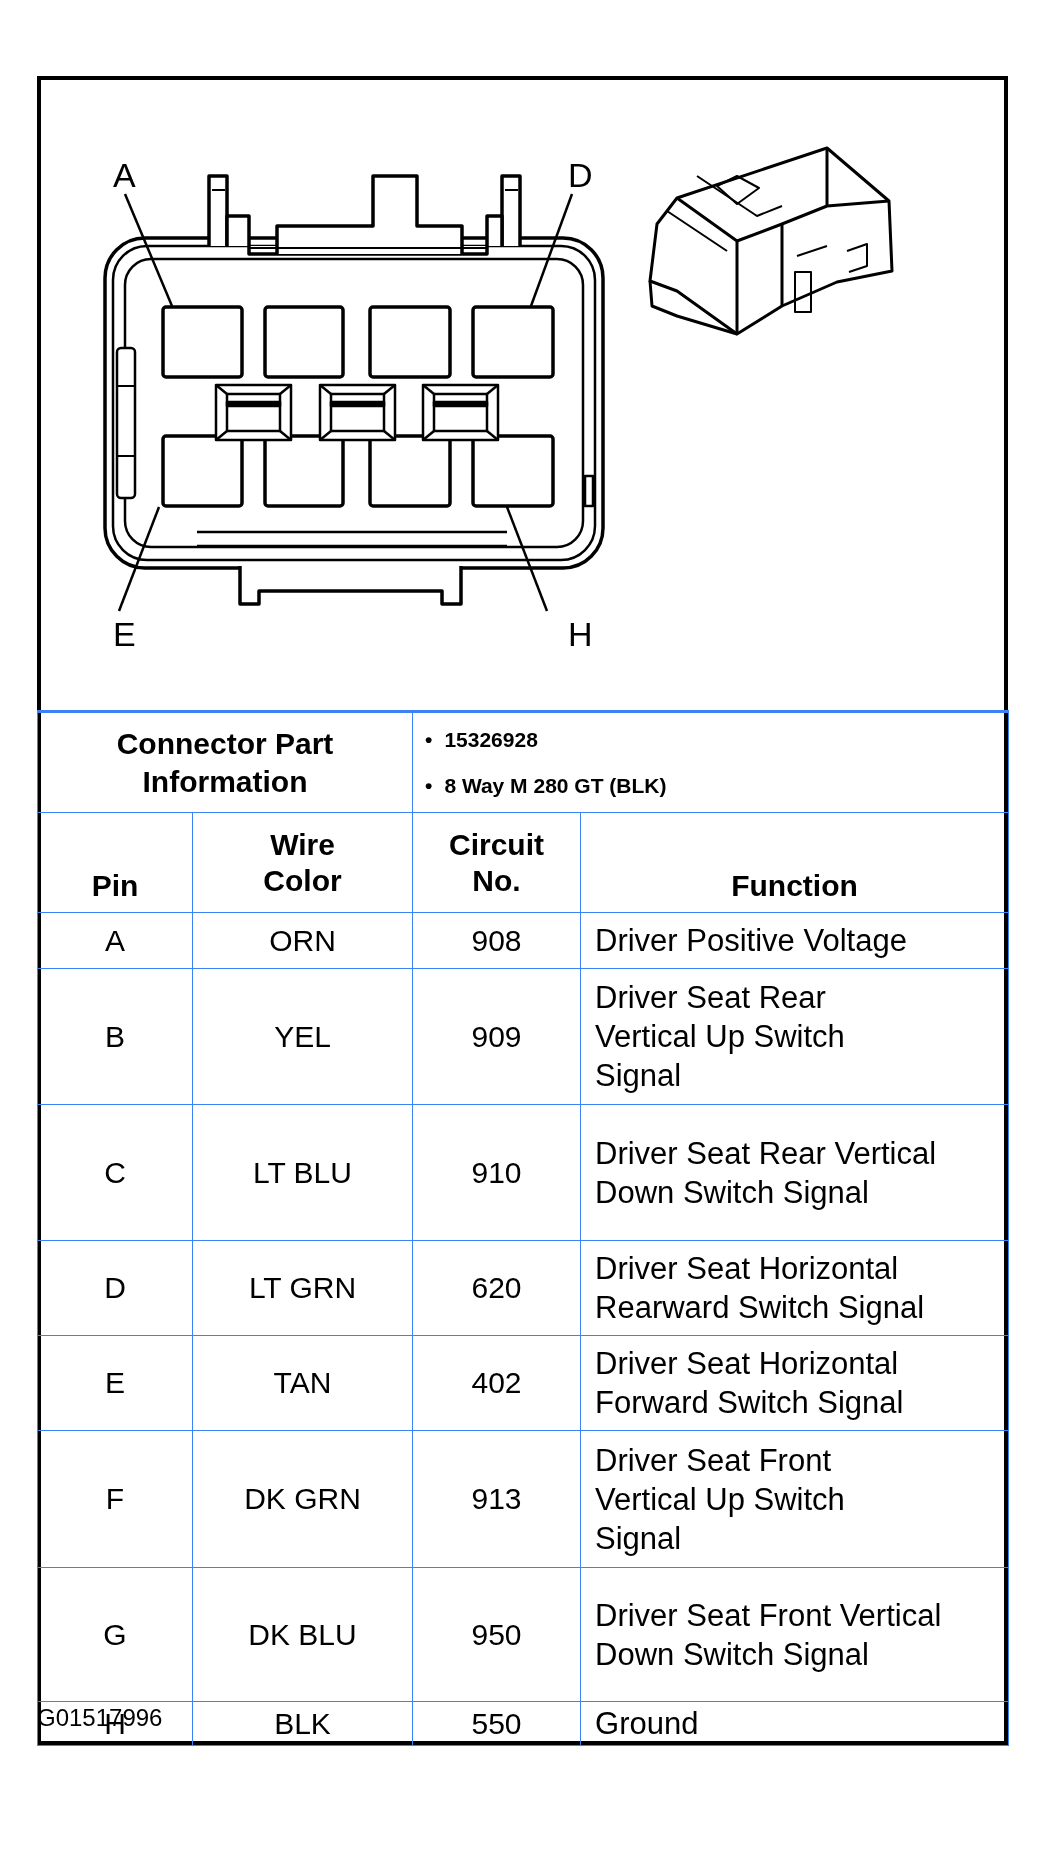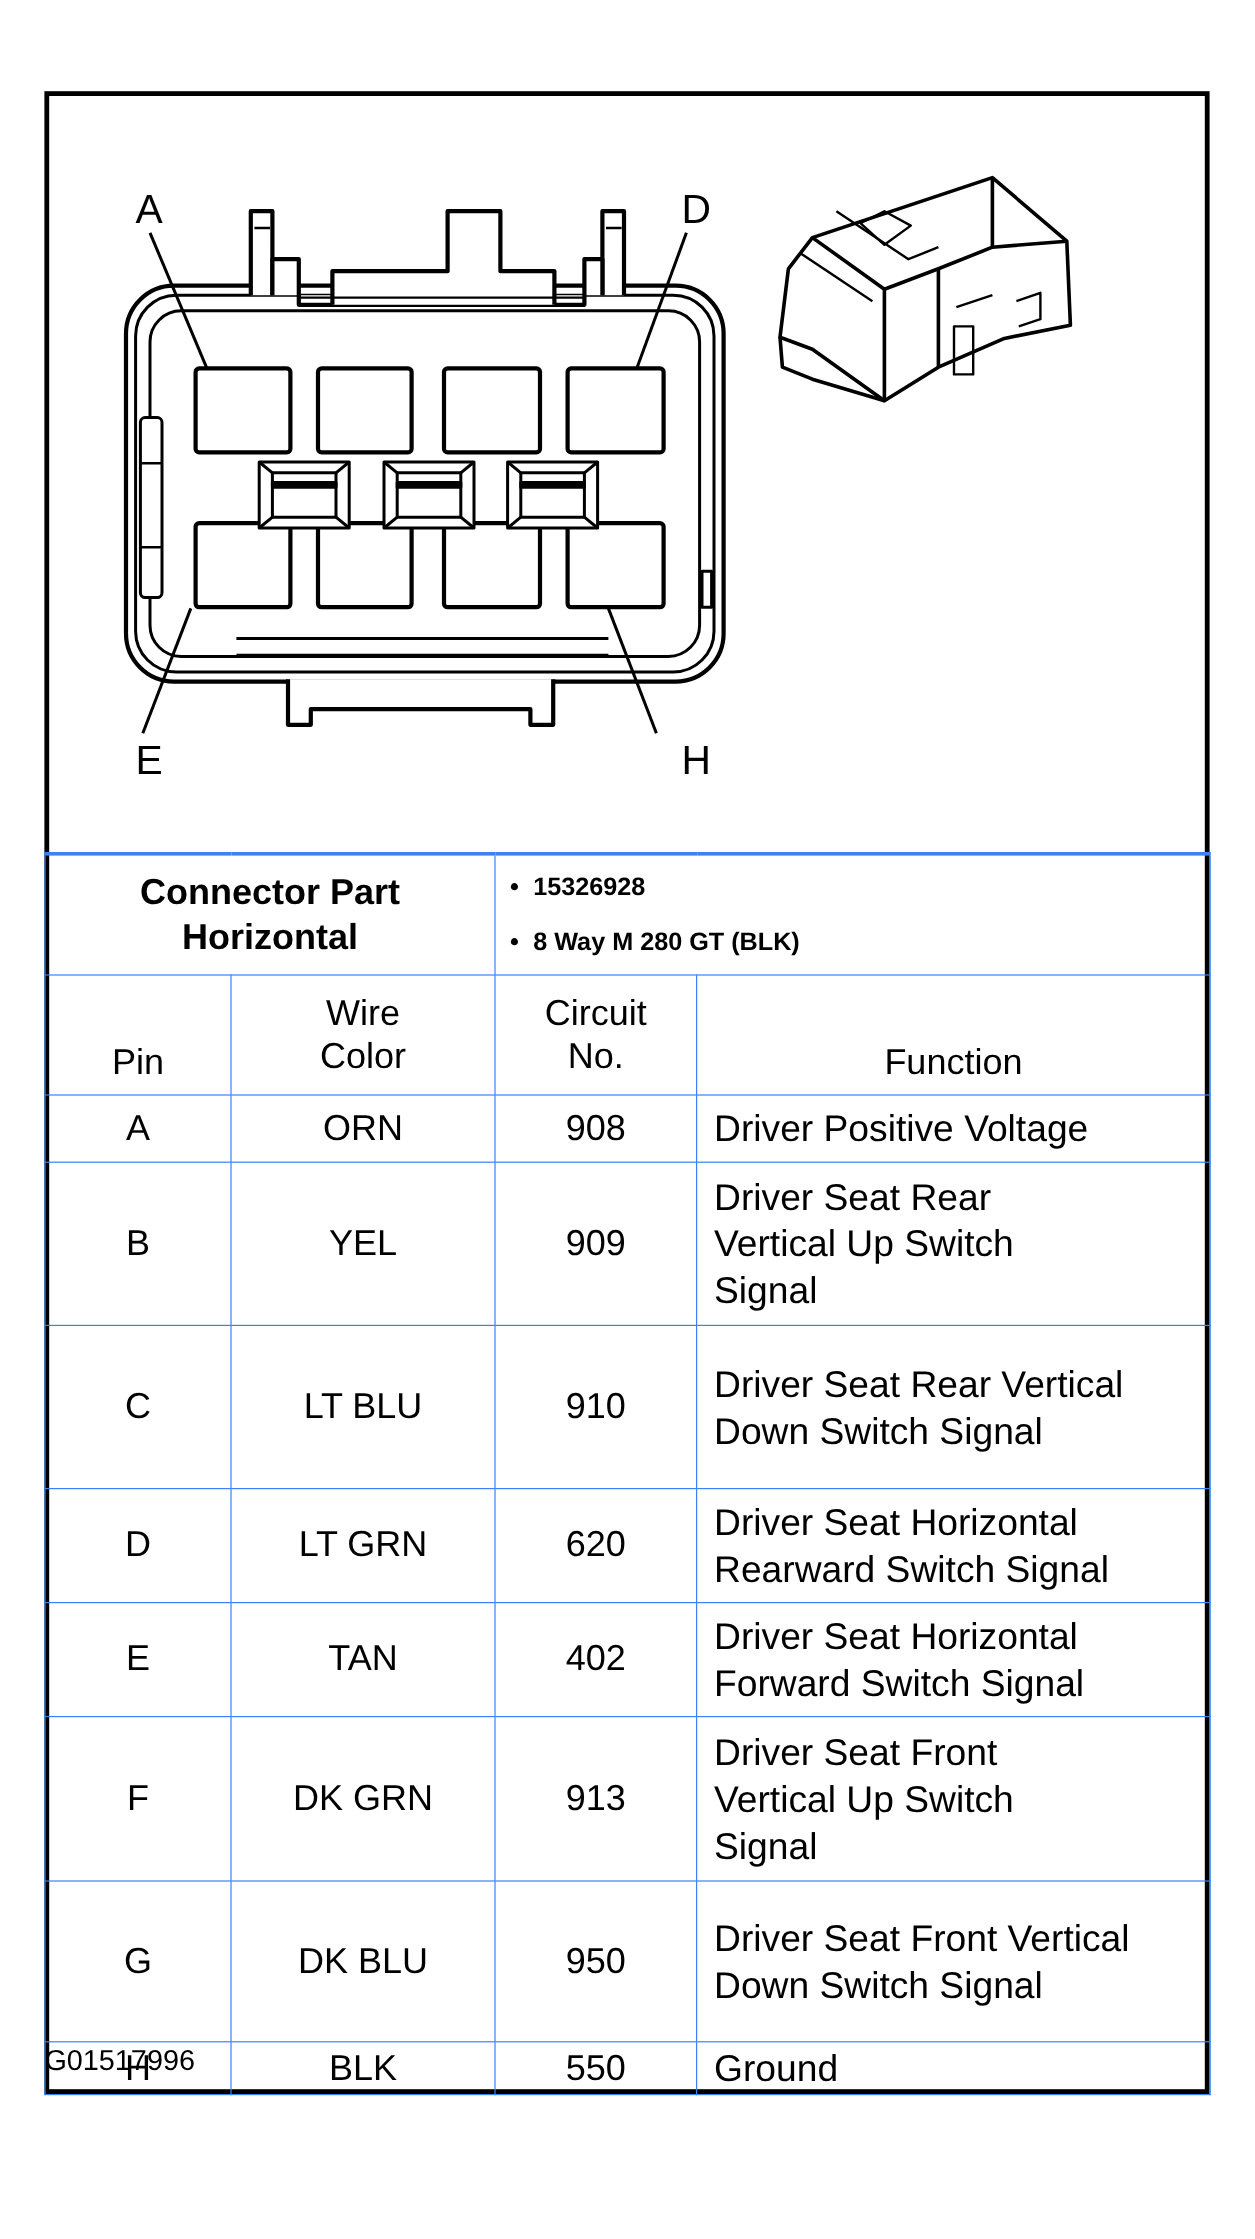--- a/index.html
+++ b/index.html
@@ -11,21 +11,21 @@
   .drawing svg { position:absolute; left:0; top:0; }
   .pin-label { position:absolute; font-size:34px; line-height:34px; font-weight:normal; }
   table.pins { position:absolute; left:37px; top:710px; width:971px; border-collapse:collapse;
                table-layout:fixed; }
   table.pins td, table.pins th { border:1px solid #3b82f6; padding:0; vertical-align:middle; }
   table.pins tr:first-child td { border-top-width:3px; }
   .info-left { text-align:center; font-weight:bold; font-size:30px; line-height:38px; height:99px; }
   .info-right { font-weight:bold; font-size:21px; line-height:46px; padding-left:12px !important; }
   .info-right ul { list-style:none; margin:0; padding:0; }
   .info-right li::before { content:"\2022"; margin-right:12px; }
-  th { font-weight:normal; font-size:30px; line-height:36px; height:91px; }
+  th { font-weight:bold; font-size:30px; line-height:36px; height:91px; }
   th.pin-h, th.func-h { vertical-align:bottom !important; padding-bottom:8px !important; }
   td.c { text-align:center; font-size:30px; }
   td.func { font-size:31px; line-height:39px; padding-left:14px !important; padding-right:6px !important; }
   .footer { position:absolute; left:37px; top:1704px; font-size:24px; }
 </style>
 </head>
 <body>
 
 <div class="frame"></div>
 
@@ -123,21 +123,21 @@
   <colgroup>
     <col style="width:155px">
       <col style="width:220px">
       <col style="width:168px">
       <col style="width:428px">
   </colgroup>
   <tbody>
       <tr>
     <td class="info-left" colspan="2">
       <div>Connector Part</div>
-      <div>Horizontal</div>
+      <div>Information</div>
     </td>
     <td class="info-right" colspan="2">
       <ul>
         <li>15326928</li>
         <li>8 Way M 280 GT (BLK)</li>
       </ul>
     </td>
   </tr>
   <tr>
     <th class="pin-h">Pin</th>

